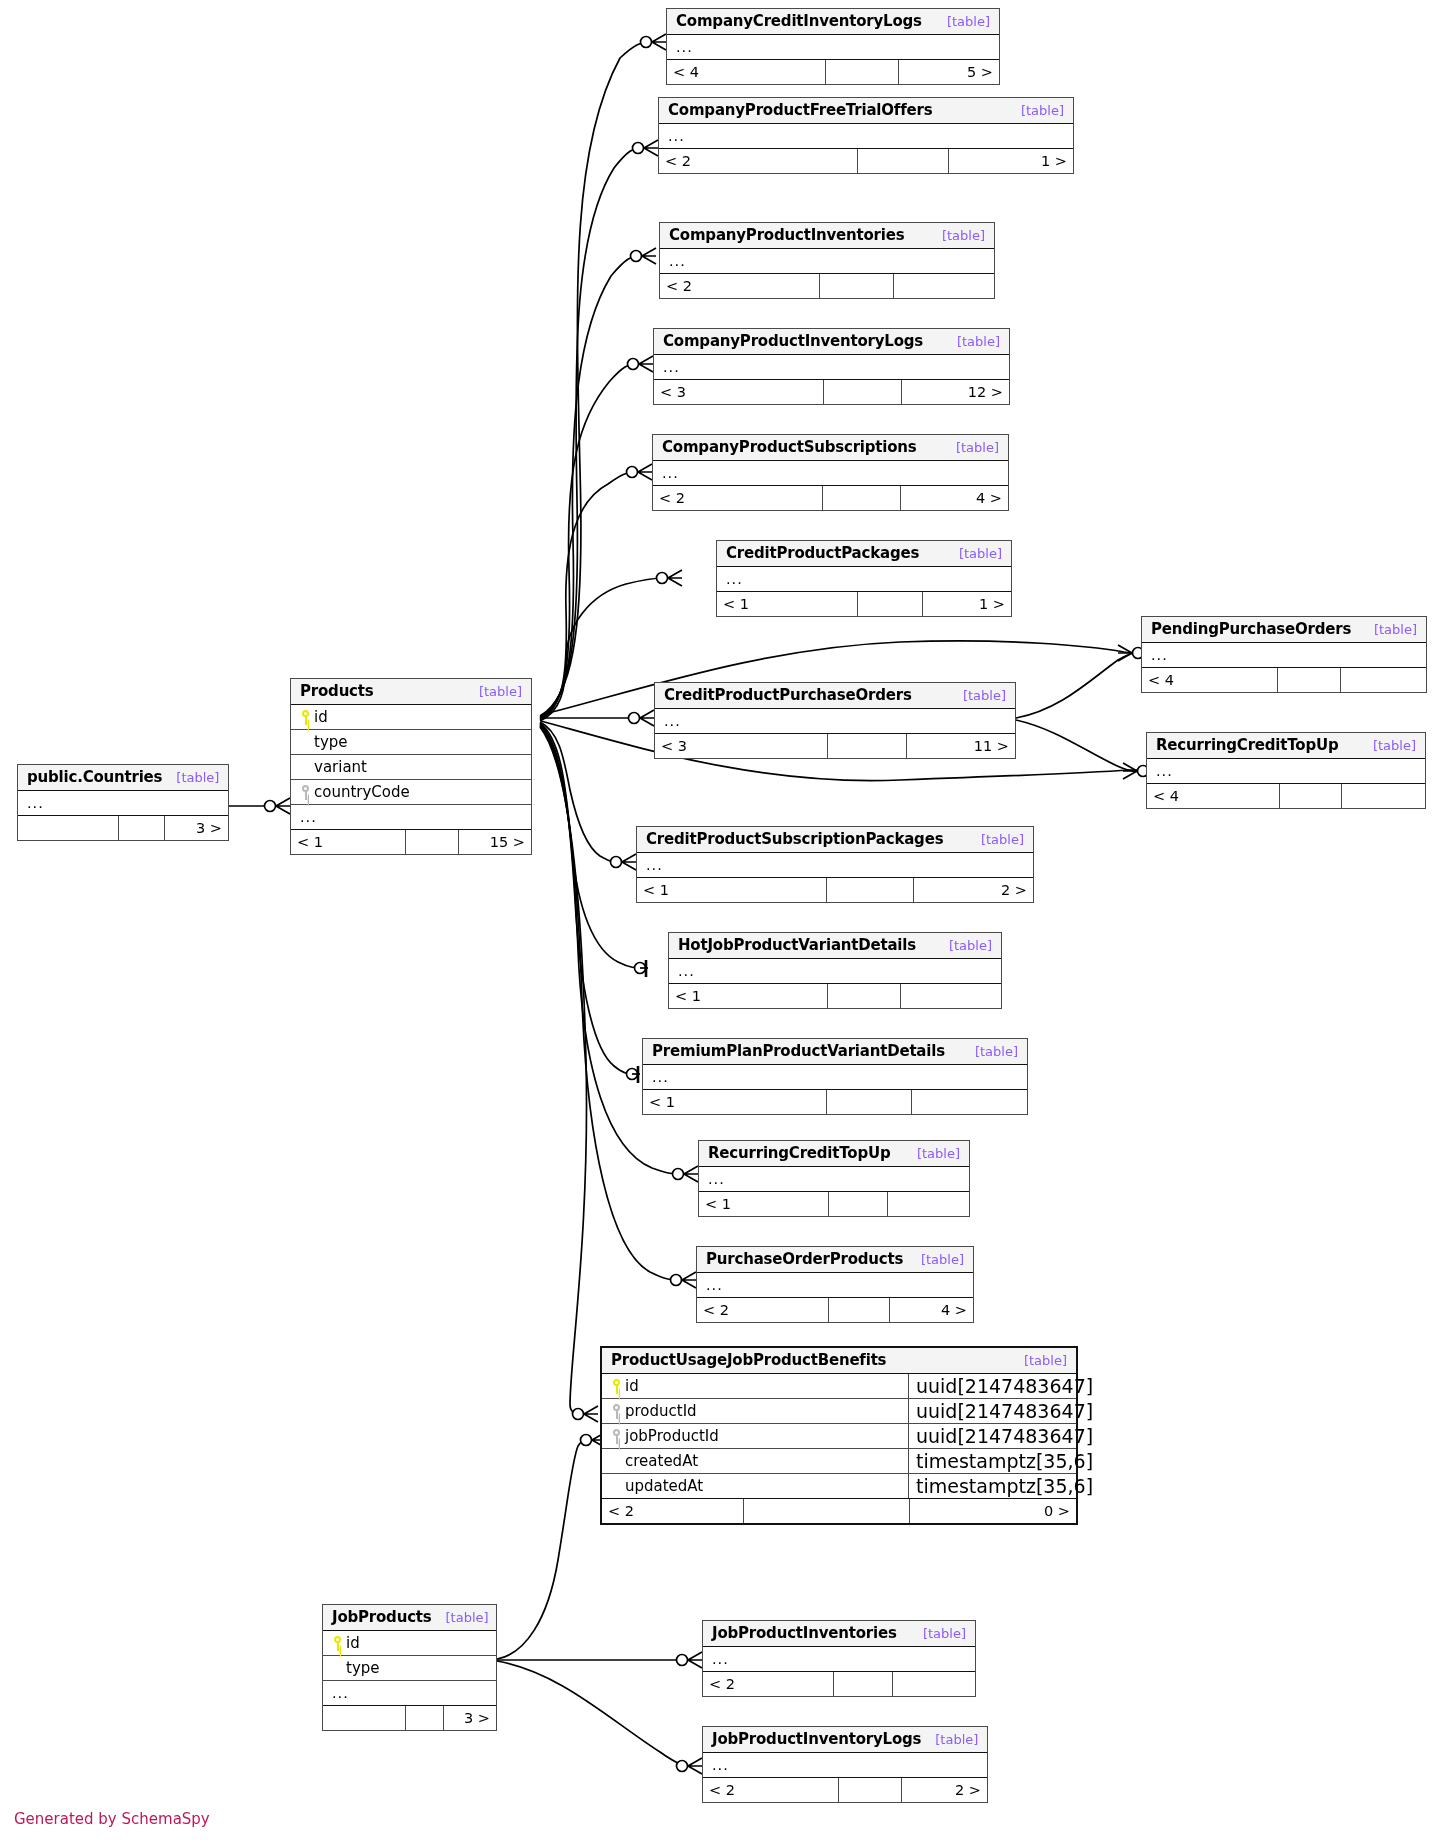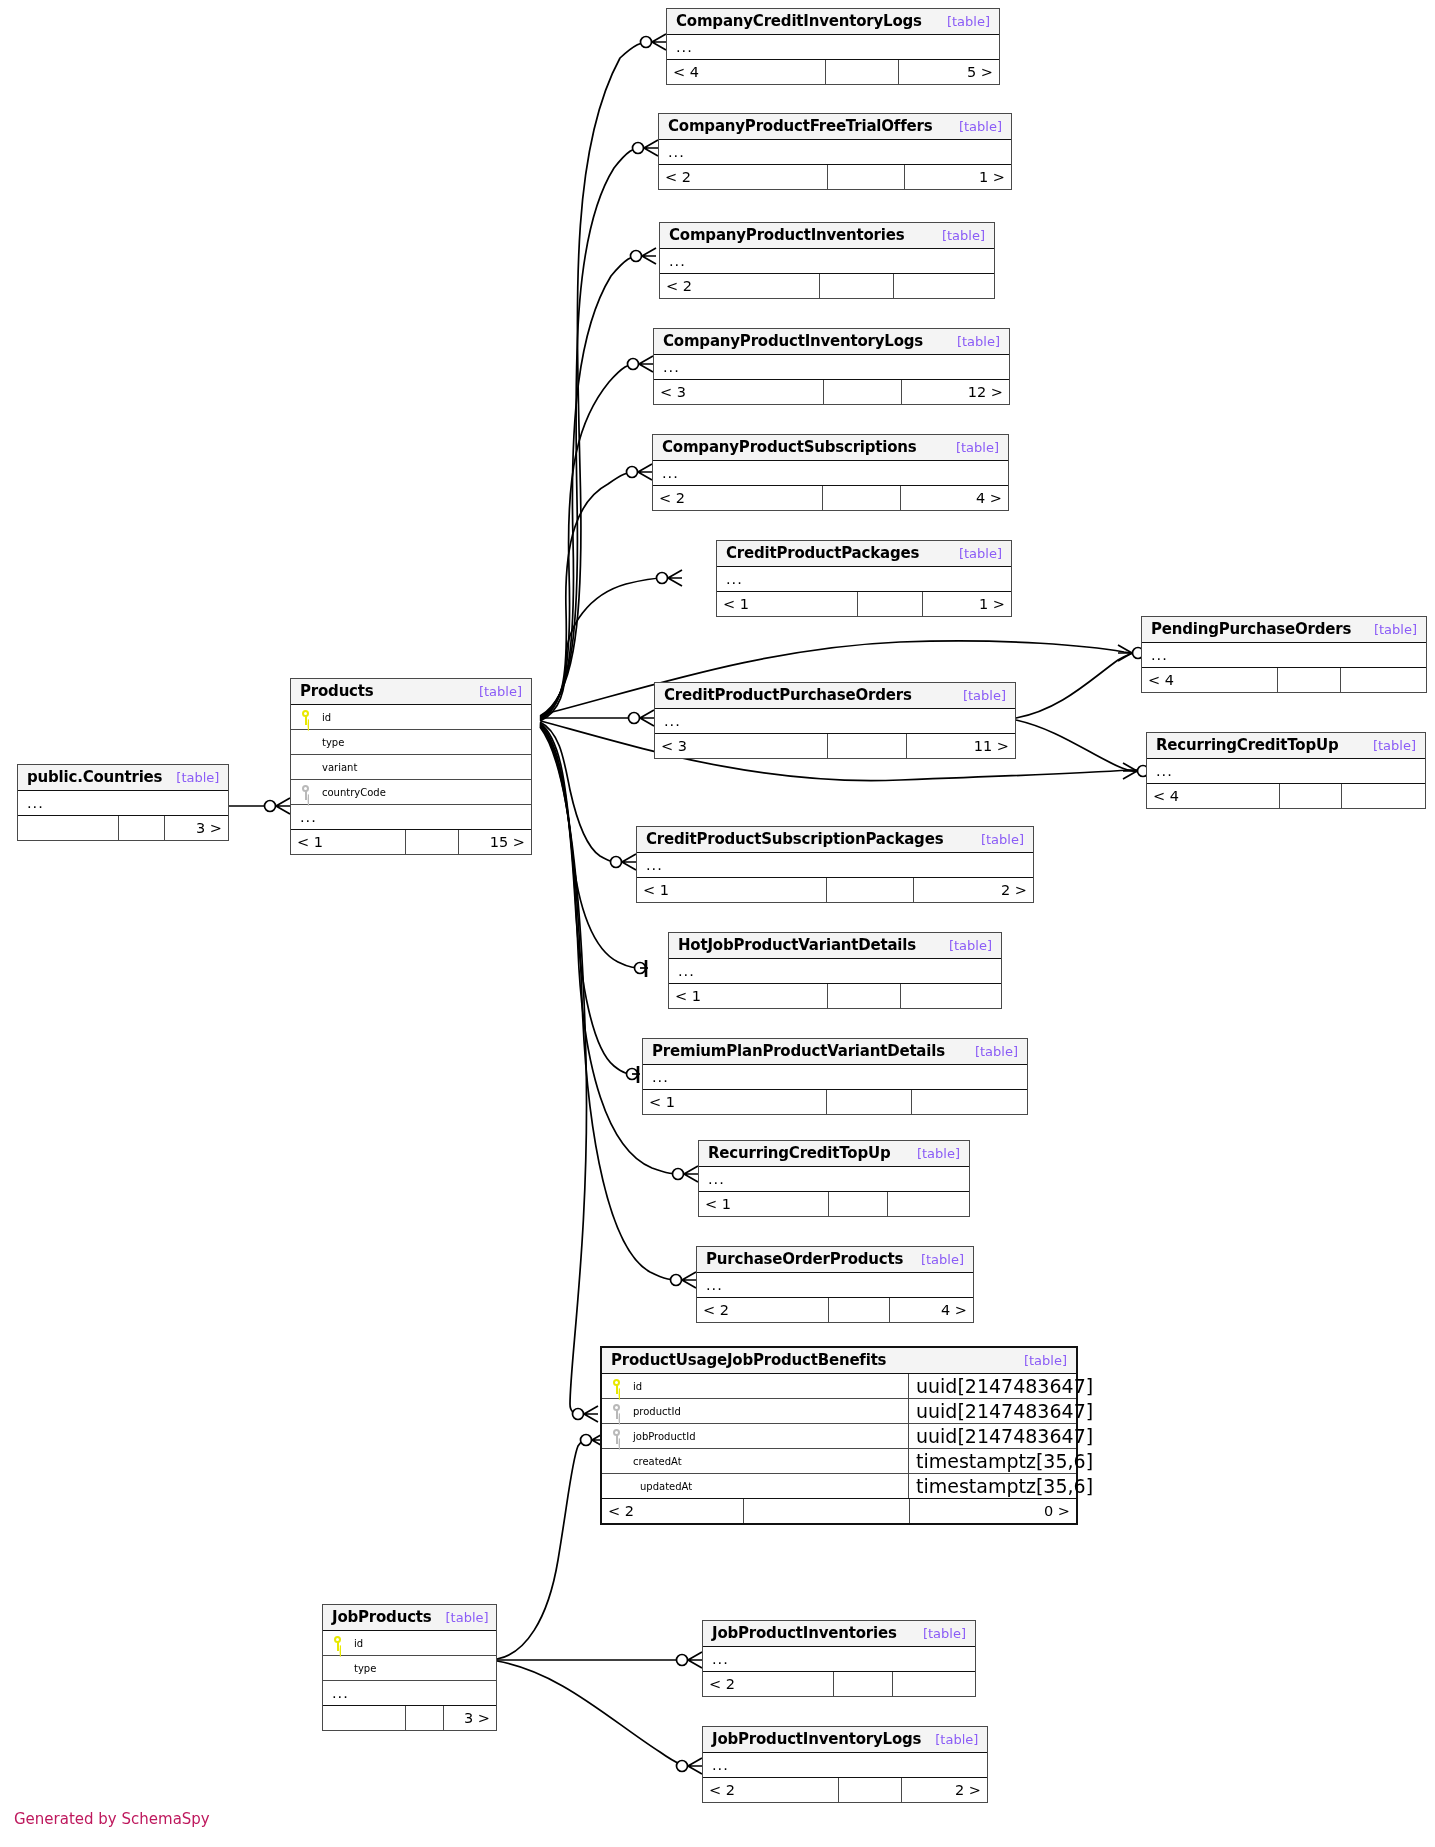--- a/index.html
+++ b/index.html
@@ -74,23 +74,23 @@
     border-bottom: 1.2px solid #4a4a4a;
     box-sizing: border-box;
     height: 25px;
   }
   .node .row:last-child { border-bottom: none; }
 
   .node .cell-name {
     flex: 1 1 auto;
     display: flex;
     align-items: center;
-    gap: 11px;
+    gap: 3px;
     padding: 0 9px;
-    font-size: 10px;
+    font-size: 15px;
     color: #000;
     white-space: nowrap;
     box-sizing: border-box;
   }
   .node .cell-type {
     flex: 0 0 auto;
     border-left: 1.2px solid #4a4a4a;
     padding: 0 7px;
     font-size: 19px;
     color: #000;
@@ -285,21 +285,21 @@
       <span class="ttag">[table]</span>
     </div>
     <div class="ellipsis-row">...</div>
     <div class="footer">
       <div class="fcell f-left">&lt; 4</div>
       <div class="fcell f-mid"></div>
       <div class="fcell f-right">5 &gt;</div>
     </div>
   </div>
 
-  <div class="node" style="left:658px; top:113px; width:354px;">
+  <div class="node" style="left:658px; top:97px; width:416px;">
     <div class="title-row">
       <span class="tname">CompanyProductFreeTrialOffers</span>
       <span class="ttag">[table]</span>
     </div>
     <div class="ellipsis-row">...</div>
     <div class="footer">
       <div class="fcell f-left">&lt; 2</div>
       <div class="fcell f-mid"></div>
       <div class="fcell f-right">1 &gt;</div>
     </div>
@@ -543,21 +543,21 @@
 
 
     <div class="row">
       <div class="cell-name">
         <span class="key spacer"></span>
         <span>createdAt</span>
       </div>
       <div class="cell-type" style="width:168px;">timestamptz[35,6]</div>
     </div>
 
-    <div class="row" style="border-bottom:1.6px solid #111;padding-left:7px;">
+    <div class="row" style="border-bottom:1.6px solid #111;">
       <div class="cell-name">
         <span class="key spacer"></span>
         <span>updatedAt</span>
       </div>
       <div class="cell-type" style="width:168px;">timestamptz[35,6]</div>
     </div>
 
     <div class="footer">
       <div class="fcell f-left" style="flex:0 0 30%;">&lt; 2</div>
       <div class="fcell f-mid" style="flex:0 0 35%;"></div>

